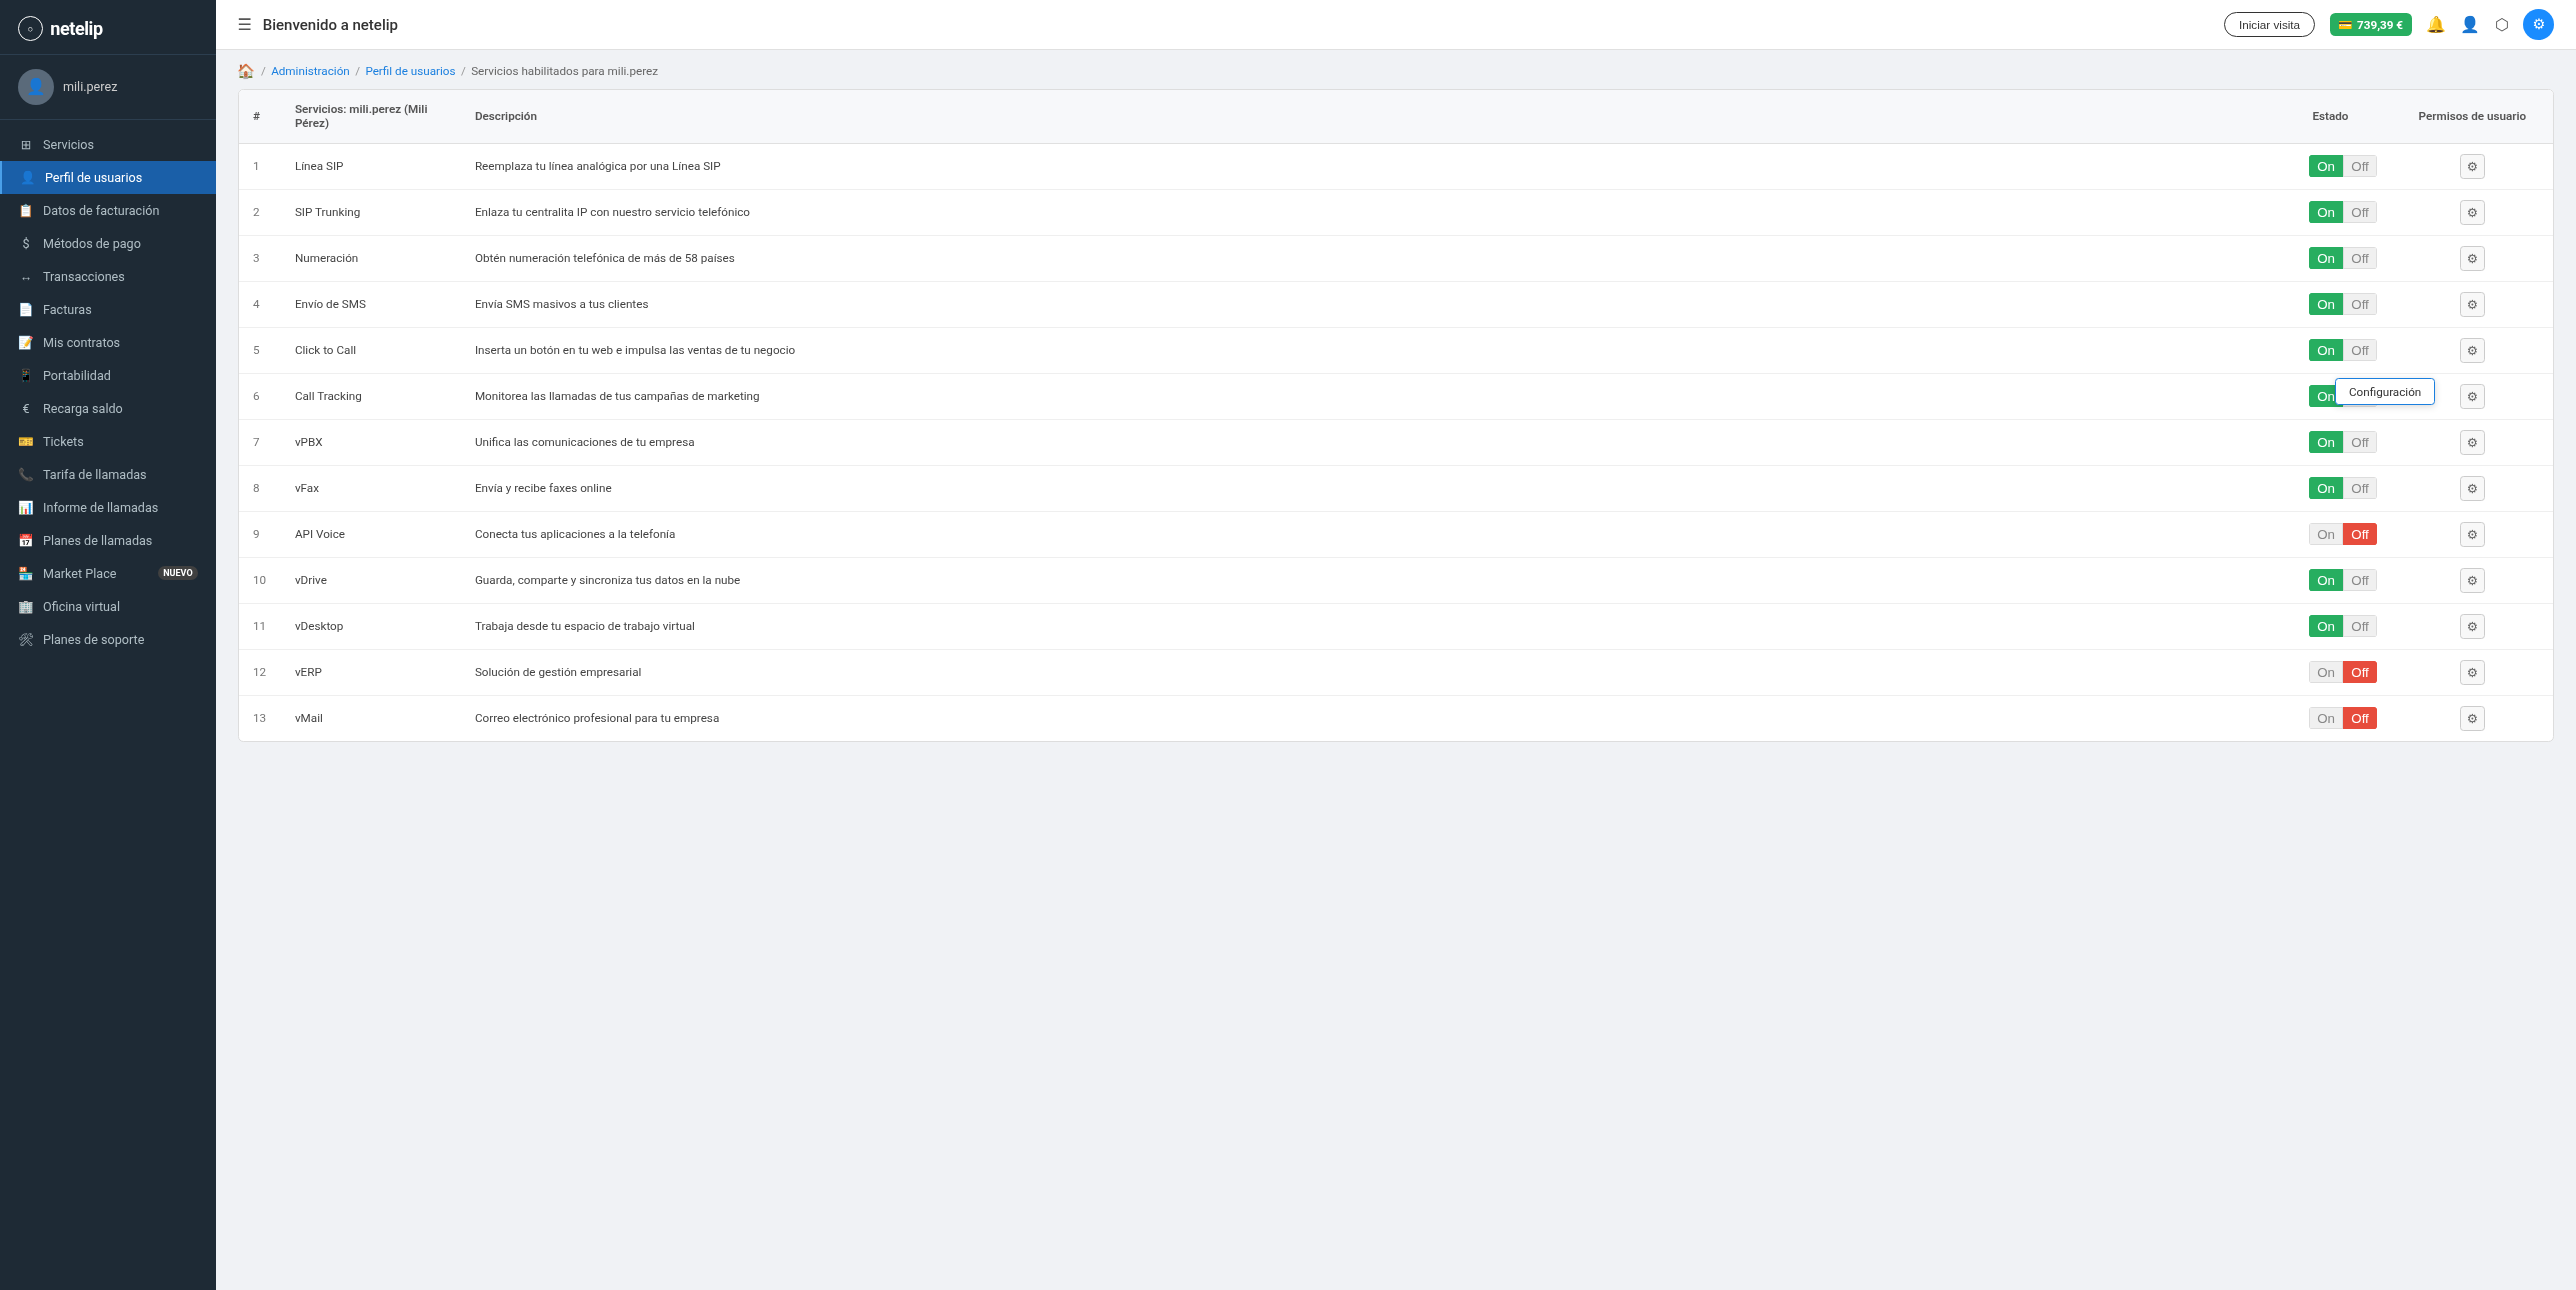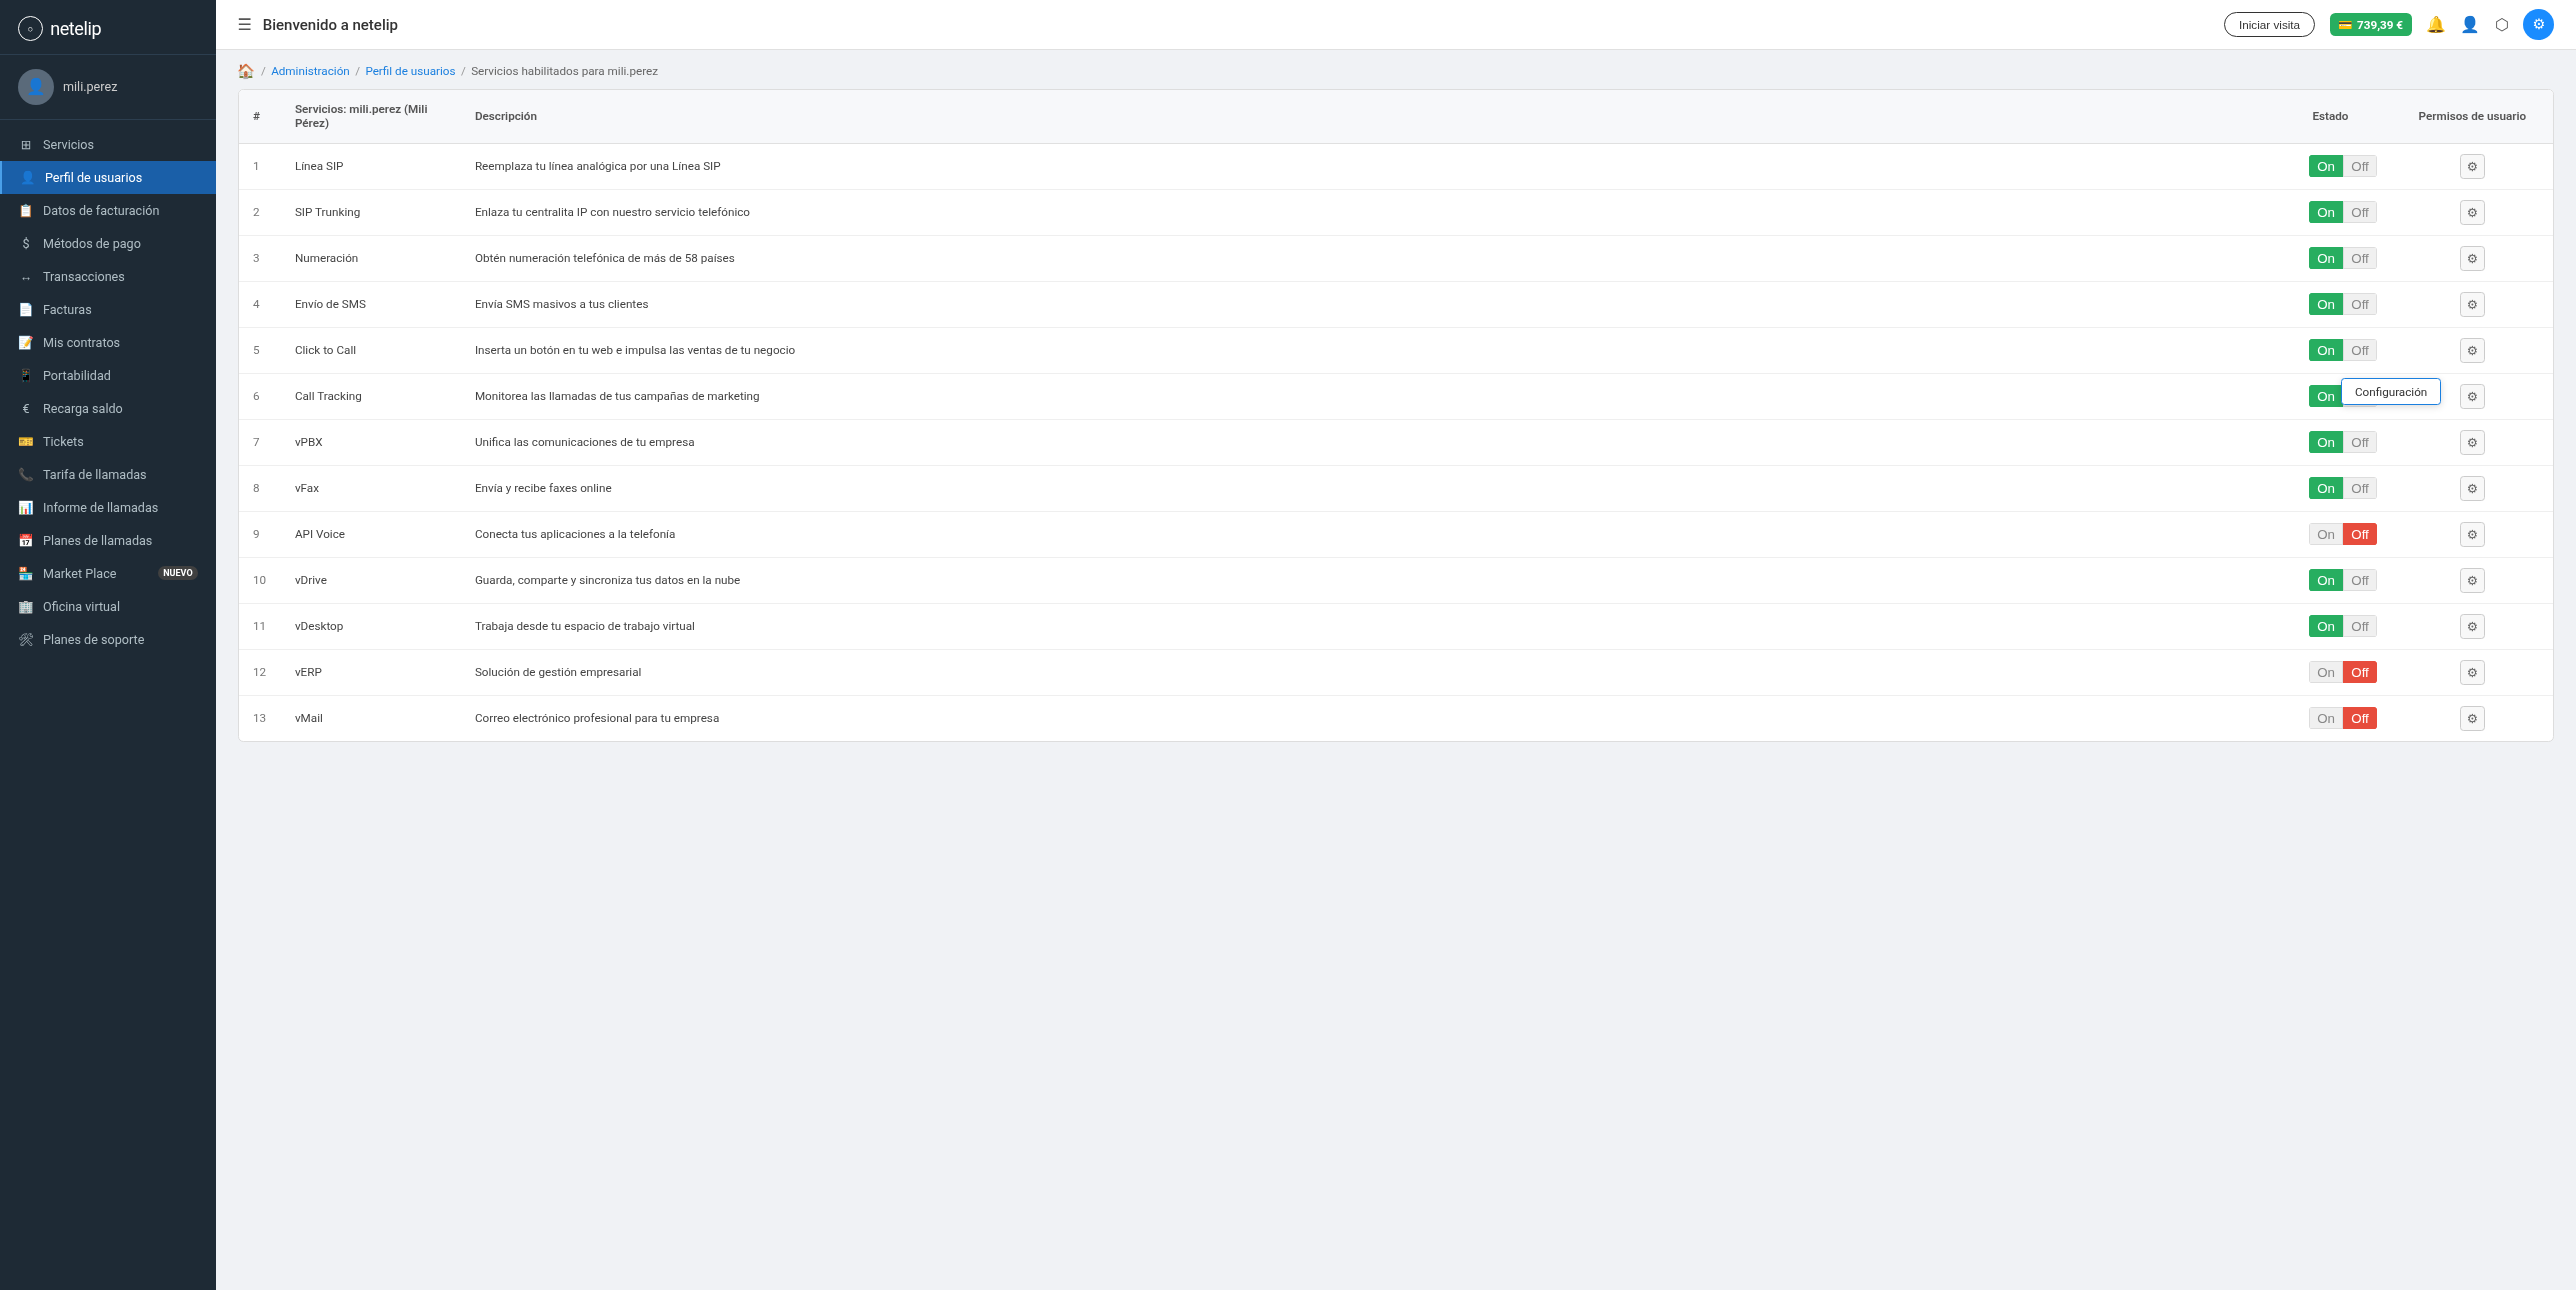--- a/index.html
+++ b/index.html
@@ -23,21 +23,21 @@
       padding: 16px 18px 12.6px;
       border-bottom: 0.9px solid #2c3e4f;
     }
     .logo-circle {
       width: 25px; height: 25px;
       border: 1.8px solid #fff;
       border-radius: 50%;
       display: flex; align-items: center; justify-content: center;
       font-size: 9px; color: #fff; font-weight: bold;
     }
-    #sidebar-logo-text { font-size: 18px; font-weight: 400; color: #fff; letter-spacing: -0.4px; }
+    #sidebar-logo-text { font-size: 18px; font-weight: 700; color: #fff; letter-spacing: -0.4px; }
 
     #sidebar-user {
       display: flex; align-items: center; gap: 9px;
       padding: 14.4px 18px;
       border-bottom: 0.9px solid #2c3e4f;
     }
     .user-avatar {
       width: 36px; height: 36px; border-radius: 50%;
       background: #5a6a7a;
       display: flex; align-items: center; justify-content: center;
@@ -176,21 +176,21 @@
       display: inline-flex; align-items: center; justify-content: center;
       font-size: 12.6px; color: #666;
     }
 
     
     .config-tooltip {
       position: relative; display: inline-block;
     }
     .config-popup {
       position: absolute;
-      top: -5.4px; right: 44px;
+      top: -5.4px; right: 50px;
       background: #fff;
       border: 1.8px solid #1a7fdf;
       border-radius: 3.6px;
       padding: 5.4px 12.6px;
       font-size: 11.7px; color: #333;
       white-space: nowrap;
       box-shadow: 0 1.8px 7.2px rgba(0,0,0,0.15);
       z-index: 10;
     }
   </style>

